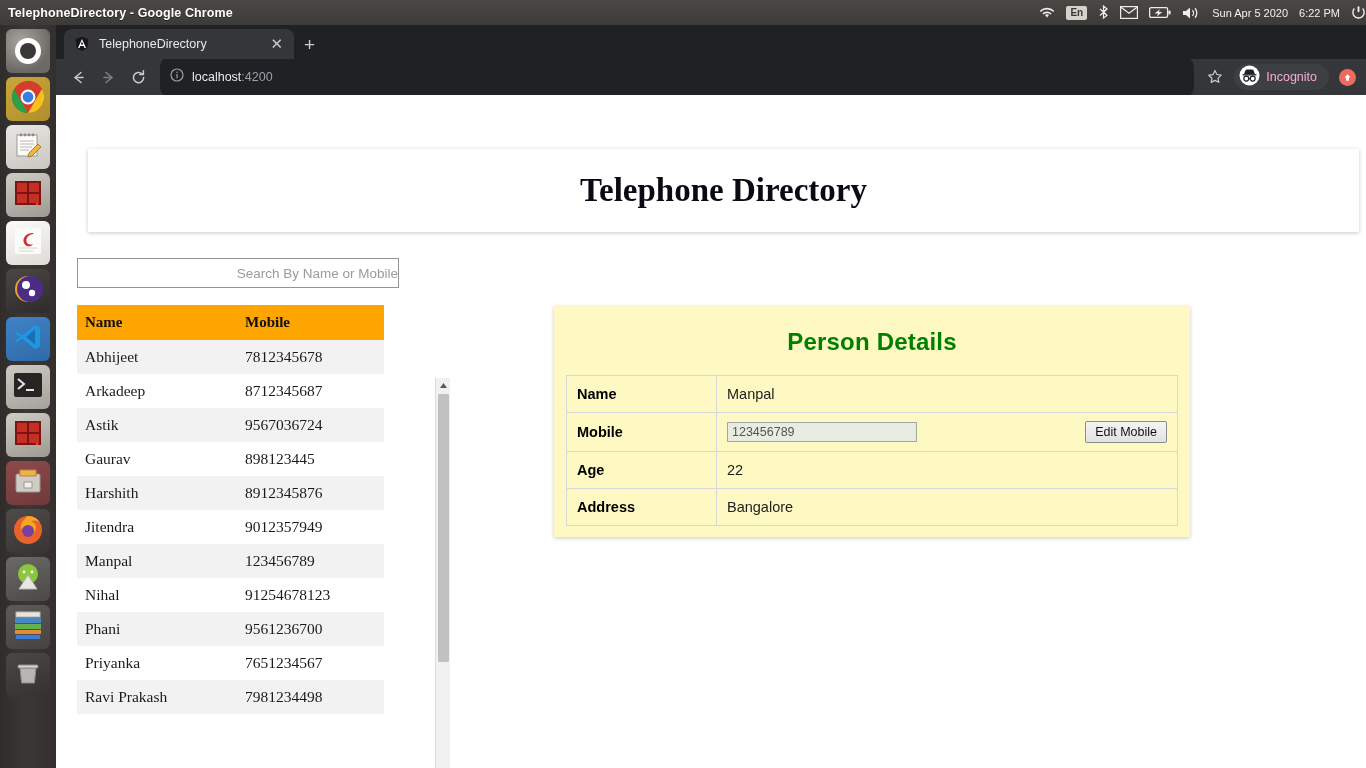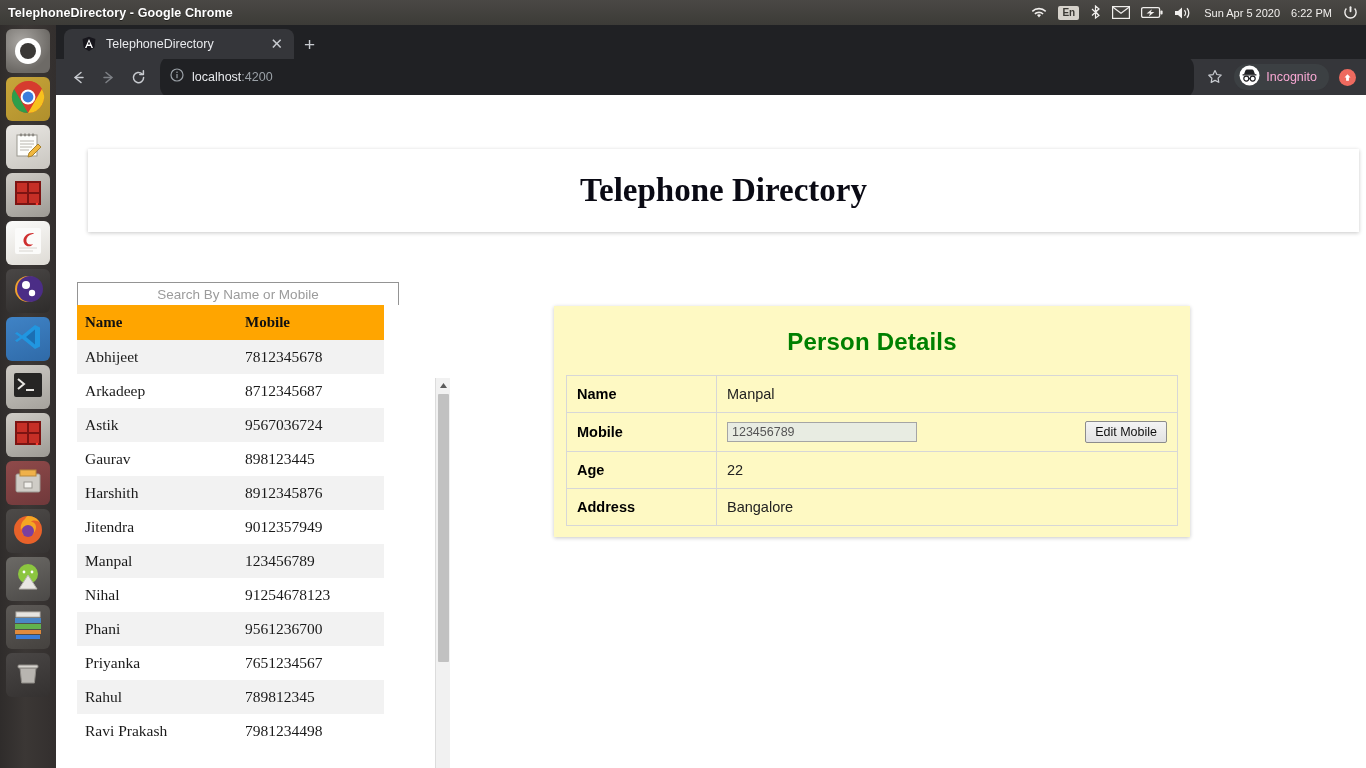--- a/index.html
+++ b/index.html
@@ -16,21 +16,21 @@
     display: flex; align-items: center;
     color: #ffffff;
   }
   #panel-title {
     font-size: 12.5px; font-weight: bold; margin-left: 8px;
     text-shadow: 0 1px 0 rgba(0,0,0,.45);
     letter-spacing: .1px;
   }
   #panel-tray {
     margin-left: auto; display: flex; align-items: center; gap: 11px;
-    padding-right: 8px; font-size: 12.5px;
+    font-size: 12.5px;
   }
   #panel-tray .tray-ico { display: flex; align-items: center; justify-content: center; }
   .kbd-badge {
     background: #d6d2cb; color: #3a3833; font-size: 10px; font-weight: bold;
     border-radius: 2px; padding: 1px 4px 1px 4px; line-height: 12px;
   }
   .tray-text { color: #f2f0ee; font-size: 11px; white-space: nowrap; }
 
   
   #launcher {
@@ -83,21 +83,21 @@
     position: absolute; top: 25px; left: 56px; width: 1310px; height: 743px;
     background: #ffffff;
   }
   #chrome-tabstrip {
     height: 34px; background: #202124; position: relative;
     display: flex; align-items: flex-end; padding-left: 8px;
   }
   #active-tab {
     width: 230px; height: 30px; background: #35363a;
     border-radius: 8px 8px 0 0;
-    display: flex; align-items: center; padding: 0 8px 0 17px; gap: 9px;
+    display: flex; align-items: center; padding: 0 8px 0 10px; gap: 9px;
   }
   #tab-favicon {
     width: 16px; height: 16px; flex: none;
     display: flex; align-items: center; justify-content: center;
   }
   #tab-title {
     color: #e8eaed; font-size: 12.5px; white-space: nowrap;
     overflow: hidden; text-overflow: ellipsis; flex: 1;
   }
   #tab-close { color: #c8cbd0; font-size: 15px; line-height: 14px; padding: 0 3px; }
@@ -147,24 +147,24 @@
     background: #ffffff;
     box-shadow: 0 1px 4px rgba(0,0,0,.22);
     display: flex; align-items: center; justify-content: center;
   }
   #page-title {
     font-family: "Liberation Serif", serif;
     font-size: 33px; font-weight: bold; color: #0a0a14;
   }
 
   #search-input {
-    position: absolute; left: 21px; top: 163px; width: 322px; height: 24px;
+    position: absolute; left: 21px; top: 163px; width: 322px; height: 30px;
     border: 1px solid #949494; background: #ffffff;
     font-family: "Liberation Sans", sans-serif; font-size: 13.5px;
-    text-align: center; color: #333; outline: none; margin-top: 24px;
+    text-align: right; color: #333; outline: none;
   }
   #search-input::placeholder { color: #9b9b9b; }
 
   
   #directory-wrap {
     position: absolute; left: 21px; top: 210px; width: 322px; height: 463px;
     background: #fff; overflow: hidden;
   }
   #directory-table { width: 307px; border-collapse: collapse; table-layout: fixed; }
   #directory-table th {
@@ -568,24 +568,20 @@
               <td>Nihal</td>
               <td>91254678123</td>
             </tr>
             <tr>
               <td>Phani</td>
               <td>9561236700</td>
             </tr>
             <tr>
               <td>Priyanka</td>
               <td>7651234567</td>
-            </tr>
-            <tr>
-              <td>Rahul</td>
-              <td>789812345</td>
             </tr>
             <tr>
               <td>Ravi Prakash</td>
               <td>7981234498</td>
             </tr>
           </tbody>
       </table>
     </div>
 
     <div id="list-scrollbar">

